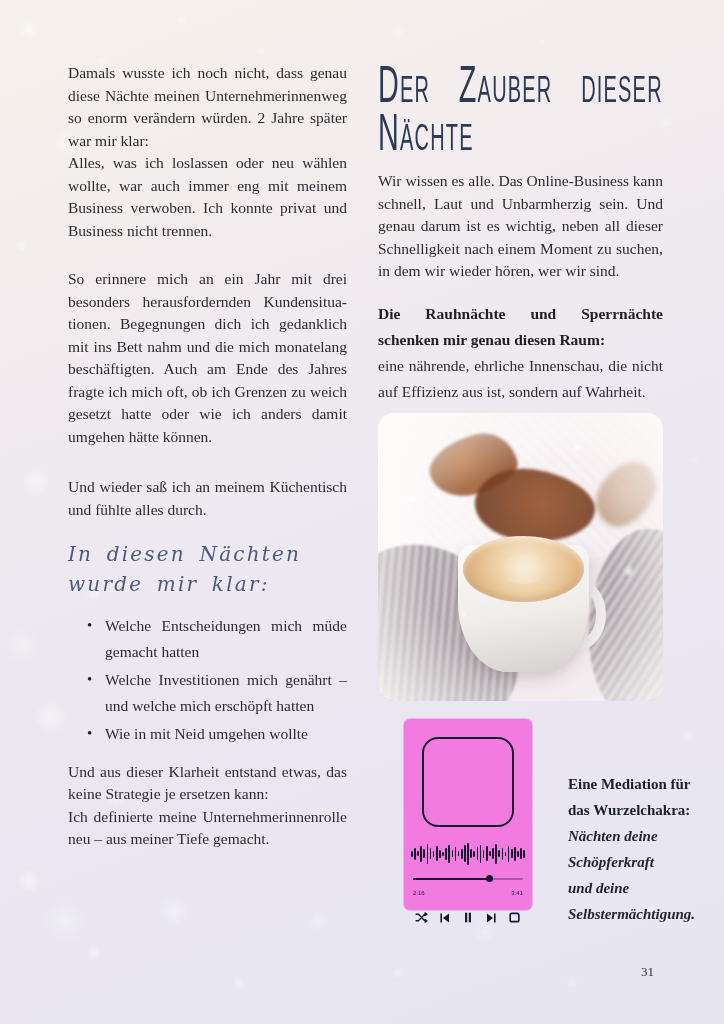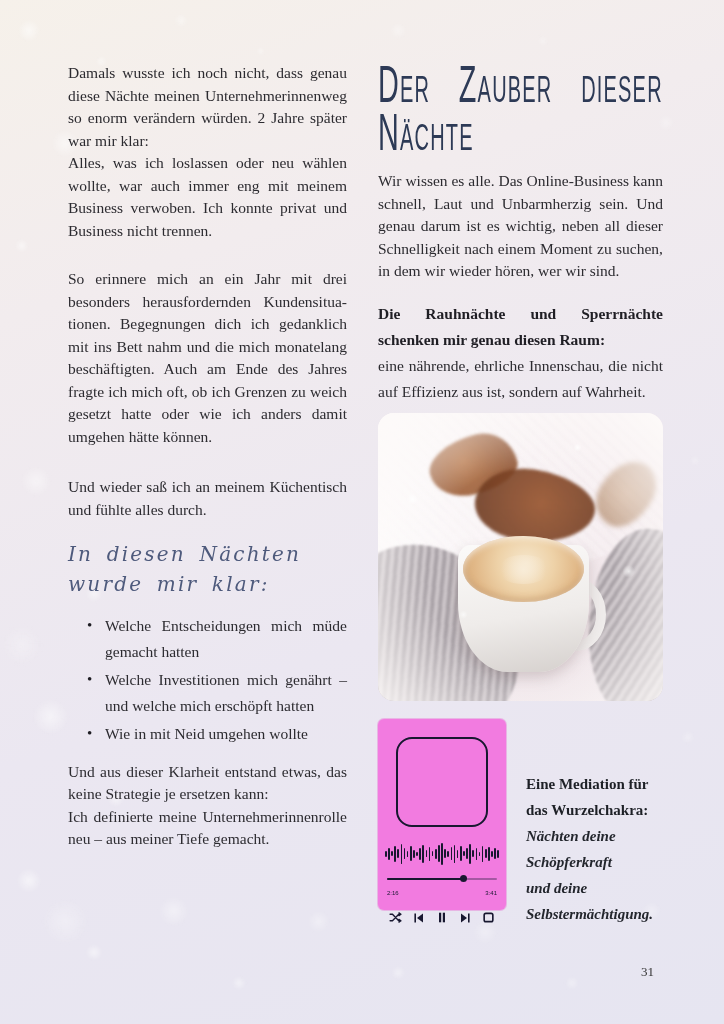--- a/index.html
+++ b/index.html
@@ -88,21 +88,21 @@
   .foam::after{content:"";position:absolute;left:28%;top:28%;width:44%;height:44%;border-radius:50%;
     background:radial-gradient(circle,#f8ecd8 0%,rgba(238,210,168,0) 75%);}
   .ph-vignette{position:absolute;inset:0;pointer-events:none;
     background:
       radial-gradient(circle 8px at 12% 30%,rgba(255,255,255,.8),rgba(255,255,255,0) 70%),
       radial-gradient(circle 6px at 70% 12%,rgba(255,255,255,.8),rgba(255,255,255,0) 70%),
       radial-gradient(circle 9px at 88% 55%,rgba(255,255,255,.7),rgba(255,255,255,0) 70%),
       radial-gradient(circle 6px at 30% 70%,rgba(255,255,255,.6),rgba(255,255,255,0) 70%),
       radial-gradient(ellipse at 50% 55%,rgba(253,250,249,0) 46%,rgba(253,250,249,.55) 74%,rgba(253,250,249,.97) 97%);}
   
-  .player-row{display:flex;gap:20px;margin-top:18px;}
+  .player-row{display:flex;gap:36px;margin-top:18px;margin-left:26px;}
   .music-widget{width:128px;height:191px;background:#f27be0;border-radius:6px;flex-shrink:0;
     box-shadow:0 0 0 1px rgba(230,110,210,.4);}
   .album{width:88px;height:86px;margin:18px auto 12px auto;border:2.5px solid #181830;border-radius:16px;}
   .waveform{display:flex;align-items:center;justify-content:center;gap:1.5px;height:30px;margin:0 7px;}
   .wf-bar{width:1.8px;background:#181830;border-radius:1px;}
   .progress{margin:9px 9px 2px 9px;}
   .track{position:relative;height:2px;background:rgba(24,24,48,.35);border-radius:1px;}
   .fill{position:relative;height:2px;background:#181830;border-radius:1px;}
   .dot{position:absolute;right:-3px;top:-2.5px;width:7px;height:7px;border-radius:50%;background:#181830;}
   .times{display:flex;justify-content:space-between;margin:1px 9px 0 9px;

